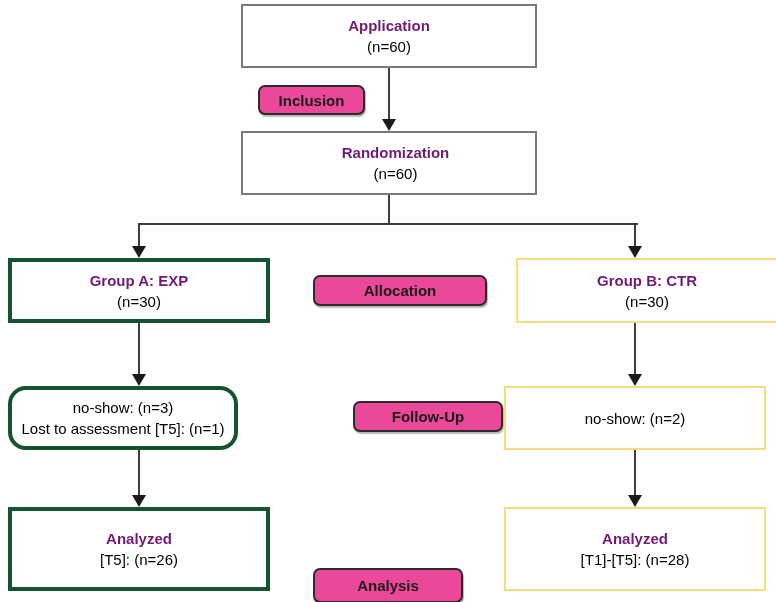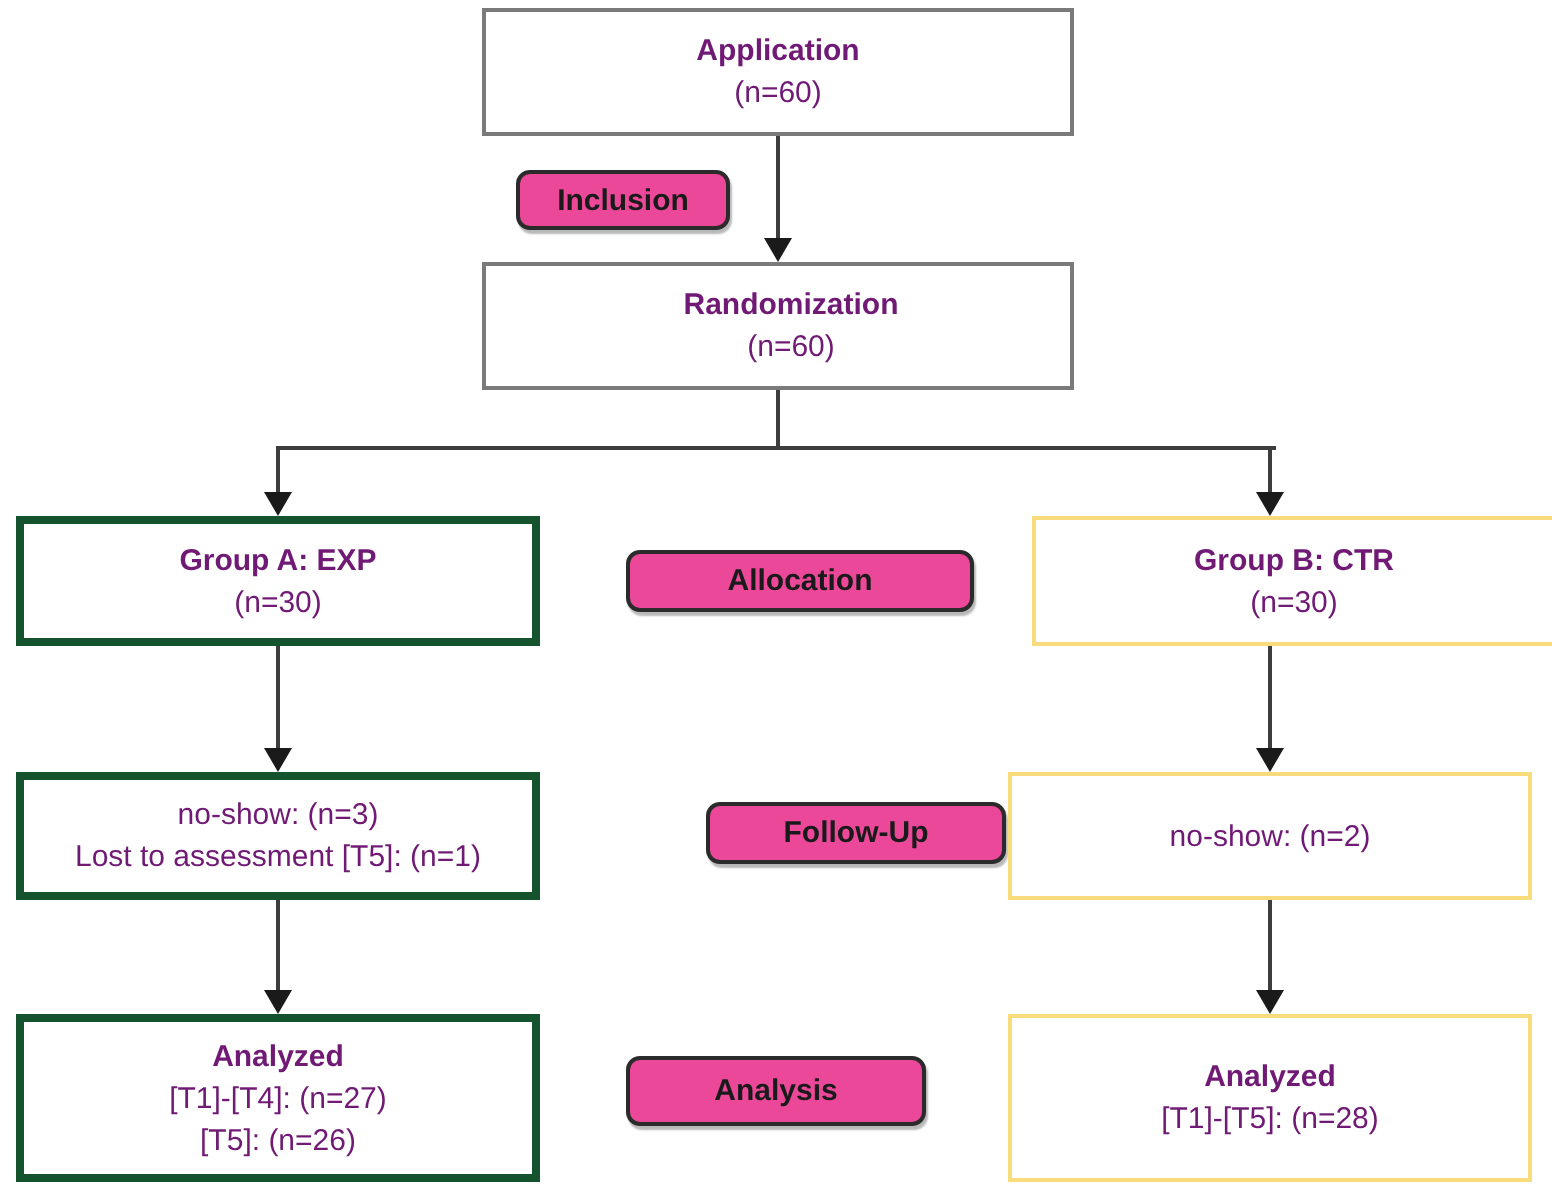--- a/index.html
+++ b/index.html
@@ -16,21 +16,21 @@
     background: #ffffff;
     display: flex;
     flex-direction: column;
     align-items: center;
     justify-content: center;
     text-align: center;
     box-sizing: border-box;
     line-height: 21px;
   }
   .box .title { font-weight: bold; font-size: 15px; color: #701a75; }
-  .box .sub   { font-size: 15px; color: #701a75; }
+  .box .sub   { font-size: 15px; color: #000000; }
   .border-gray   { border: 2px solid #7a7a7a; }
   .border-green  { border: 4px solid #14532d; }
   .border-yellow { border: 2px solid #f8dc7c; }
 
   .stage-label {
     position: absolute;
     background: #ec4899;
     border: 2px solid #2b2b2b;
     border-radius: 7px;
     box-shadow: 1px 2px 1px rgba(0,0,0,0.28);
@@ -54,25 +54,25 @@
     border-top: 12px solid #1a1a1a;
   }
 
   
   #box-application   { left: 241px; top: 4px;   width: 296px; height: 64px; }
   #label-inclusion   { left: 258px; top: 85px;  width: 107px; height: 30px; }
   #box-randomization { left: 241px; top: 131px; width: 296px; height: 64px; padding-left: 13px; }
   #box-group-a       { left: 8px;   top: 258px; width: 262px; height: 65px; }
   #label-allocation  { left: 313px; top: 275px; width: 174px; height: 31px; }
   #box-group-b       { left: 516px; top: 258px; width: 262px; height: 65px; }
-  #box-followup-a    { left: 8px;   top: 386px; width: 262px; height: 64px; }
+  #box-followup-a    { left: 8px;   top: 386px; width: 230px; height: 64px; border-radius: 18px; }
   #label-followup    { left: 313px; top: 401px; width: 150px; height: 31px; margin-left: 40px; }
   #box-followup-b    { left: 504px; top: 386px; width: 262px; height: 64px; }
   #box-analyzed-a    { left: 8px;   top: 507px; width: 262px; height: 84px; }
-  #label-analysis    { left: 313px; top: 528px; width: 150px; height: 35px; }
+  #label-analysis    { left: 313px; top: 568px; width: 150px; height: 35px; }
   #box-analyzed-b    { left: 504px; top: 507px; width: 262px; height: 84px; }
 </style>
 </head>
 <body>
 
 <div class="canvas">
 
   <div class="box border-gray" id="box-application">
     <div class="title">Application</div>
     <div class="sub">(n=60)</div>
@@ -109,21 +109,20 @@
   <div class="stage-label" id="label-followup">
     <span>Follow-Up</span>
   </div>
 
   <div class="box border-yellow" id="box-followup-b">
     <div class="sub">no-show: (n=2)</div>
   </div>
 
   <div class="box border-green" id="box-analyzed-a">
     <div class="title">Analyzed</div>
-    <div class="sub">[T1]-[T4]: (n=27)</div>
     <div class="sub">[T5]: (n=26)</div>
   </div>
 
   <div class="stage-label" id="label-analysis">
     <span>Analysis</span>
   </div>
 
   <div class="box border-yellow" id="box-analyzed-b">
     <div class="title">Analyzed</div>
     <div class="sub">[T1]-[T5]: (n=28)</div>

